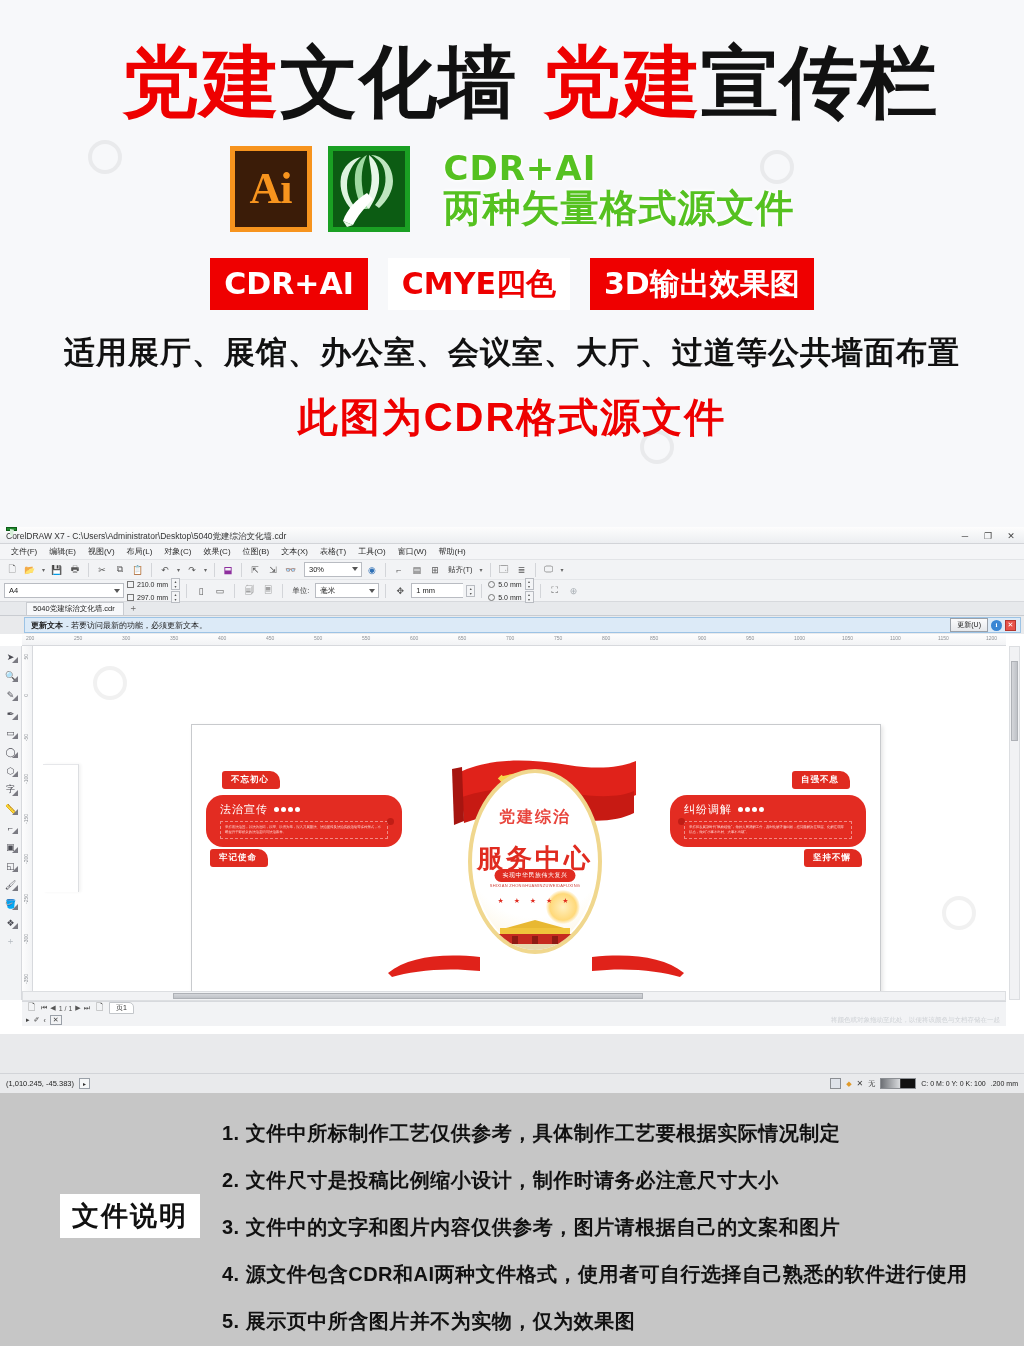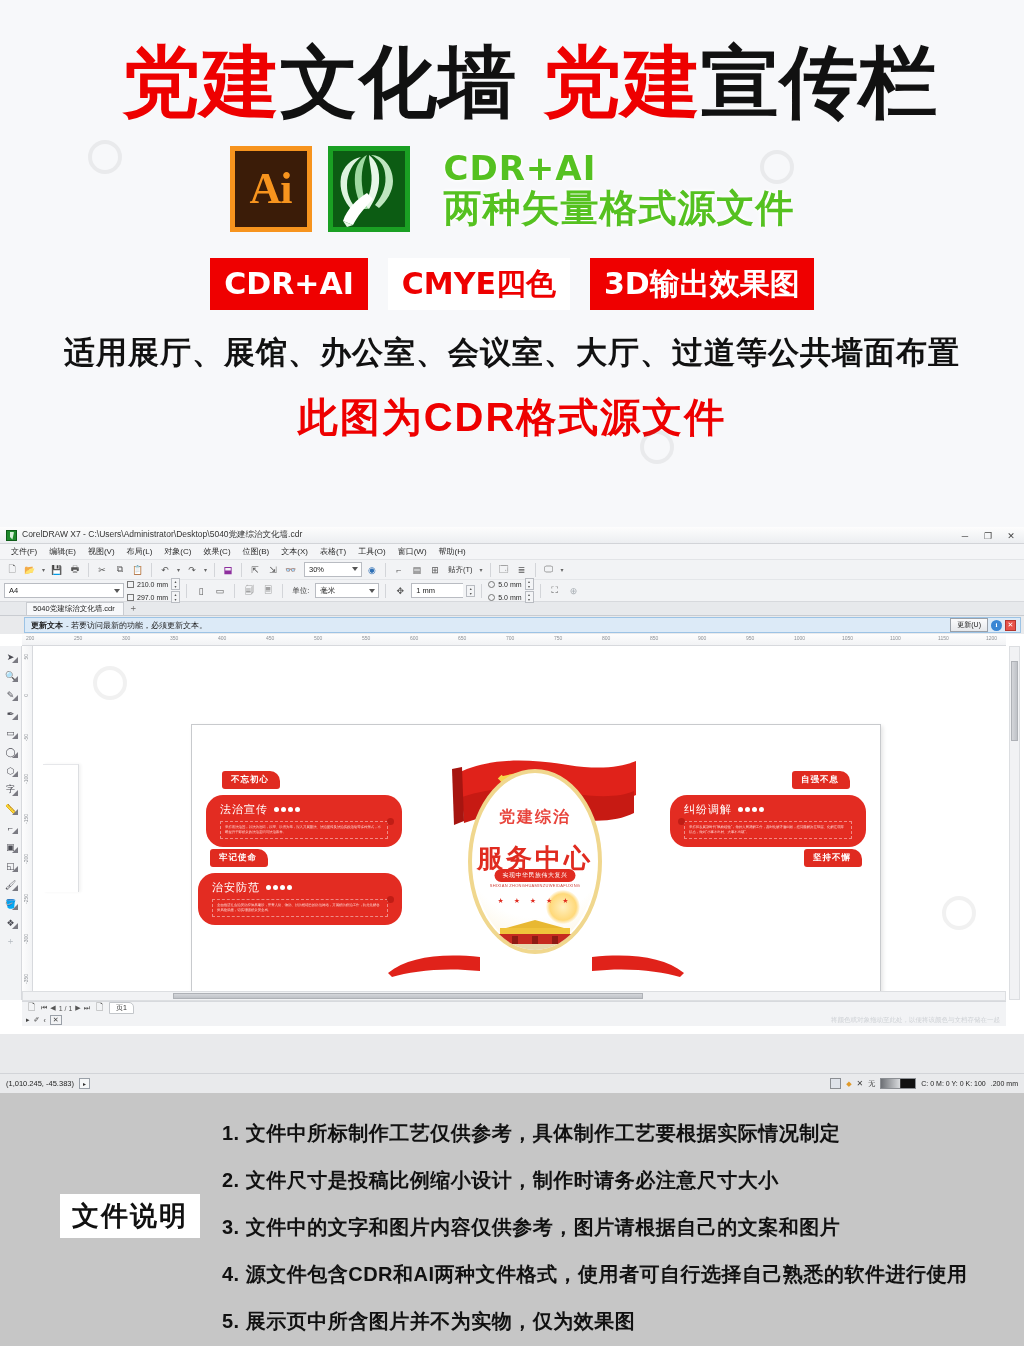--- a/index.html
+++ b/index.html
@@ -131,23 +131,24 @@
     background: #e9eaec;
     font-size: 8px;
     color: #2a2a2a;
     font-family: "Liberation Sans", sans-serif;
     overflow: hidden;
   }
   .titlebar {
     height: 17px;
     background: linear-gradient(#fdfdfd, #eceef1);
     border-bottom: 1px solid #d2d4d8;
-    display: flex; align-items: center;
+    display: flex; 
     padding-left: 6px;
     position: relative;
+    flex-direction: column;
   }
   .cdr-logo {
     width: 11px; height: 11px;
     background: #1f8a2c;
     border: 1px solid #0d5c18;
     margin-right: 5px;
     position: relative;
   }
   .cdr-logo:after{
     content:""; position:absolute; left:3px; top:1px;
@@ -802,33 +803,20 @@
                   <i></i>
                   <i></i>
                   <i></i>
                   <i></i>
                 </span>
             </div>
             <div class="bd">坚持依法治国，以法为准绳，以理、以情为基，深入开展普法、法治宣传及法治实践活动等多种形式，不断提升干部群众的法治意识与法治素养。</div>
             <span class="knob" style="right:8px;"></span>
           </div>
 
-          <div class="info-card" style="left:6px; top:148px; width:204px;">
-            <div class="hd">
-              <span>治安防范</span>
-              <span class="dots">
-                  <i></i>
-                  <i></i>
-                  <i></i>
-                  <i></i>
-                </span>
-            </div>
-            <div class="bd">全面推进社会治安防控体系建设，完善人防、物防、技防相结合的防范网络，开展群防群治工作，防范化解各类风险隐患，切实增强群众安全感。</div>
-            <span class="knob" style="right:8px;"></span>
-          </div>
 
           <div class="info-card" style="right:14px; top:70px; width:196px;">
             <div class="hd">
               <span>纠纷调解</span>
               <span class="dots">
                   <i></i>
                   <i></i>
                   <i></i>
                   <i></i>
                 </span>

